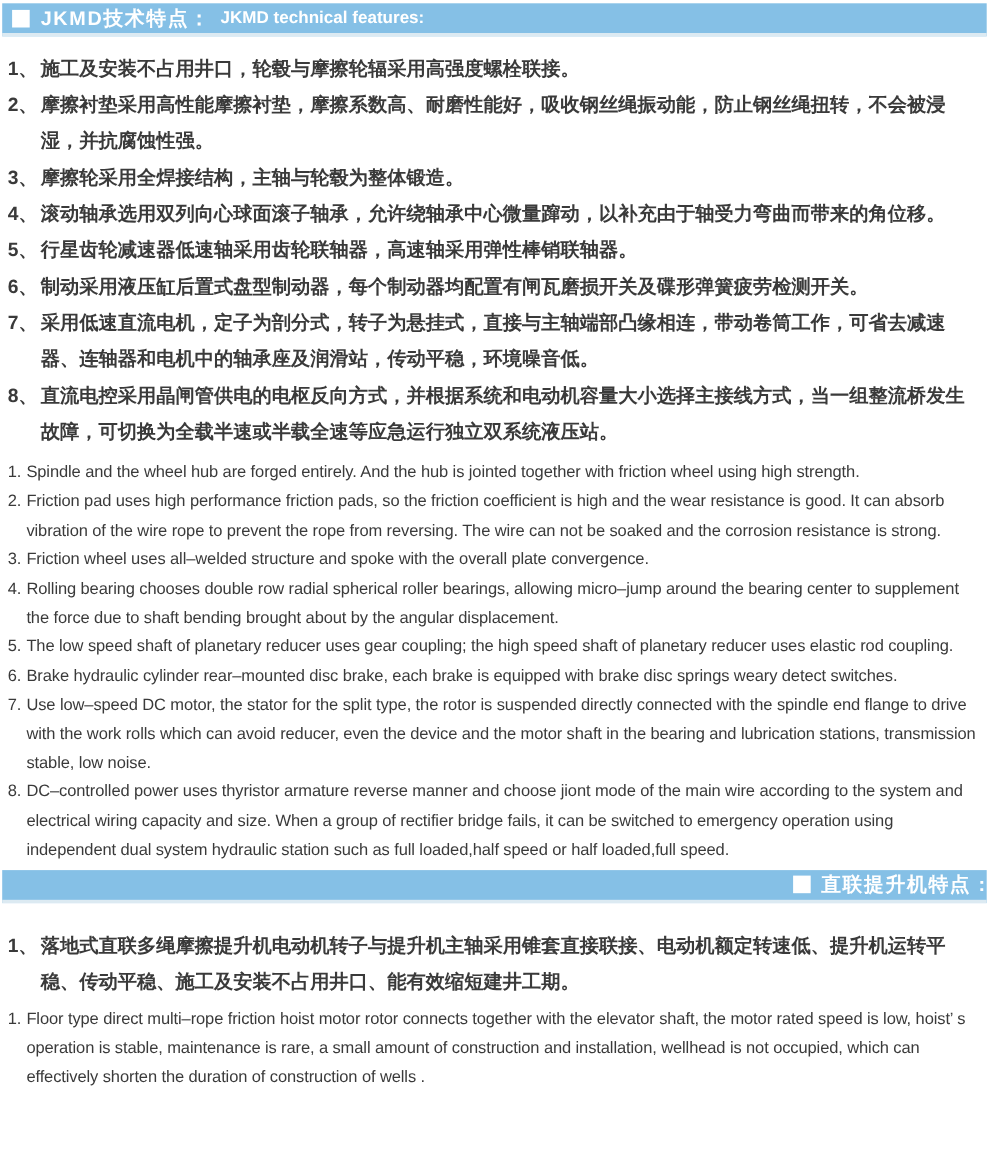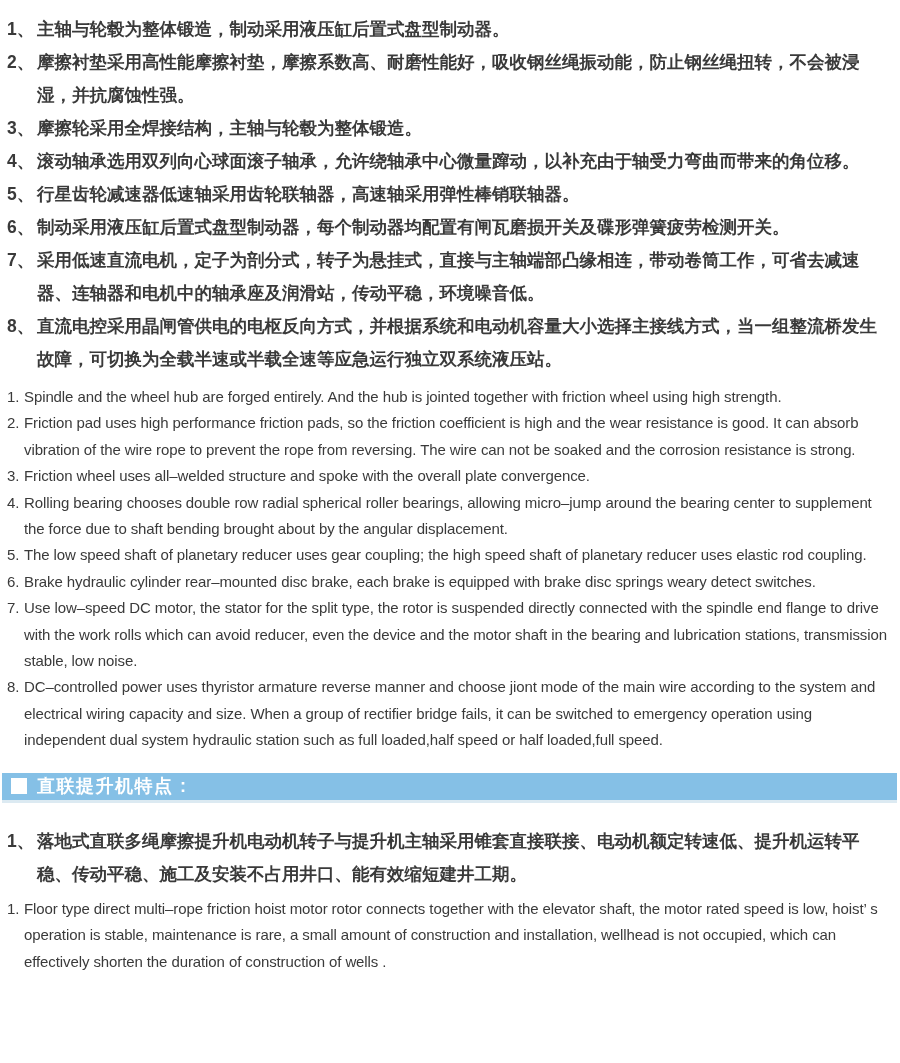--- a/index.html
+++ b/index.html
@@ -36,21 +36,21 @@
     letter-spacing: 1.5px;
     white-space: nowrap;
   }
   .bar .bar-en {
     color: #ffffff;
     font-weight: bold;
     font-size: 15.5px;
     margin-left: 9px;
     white-space: nowrap;
   }
-  .bar2 { margin-top: 19px; }
+  .bar2 { margin-top: 4px; justify-content: flex-end; }
 
   
   .list { padding: 0 8px 0 7px; }
   .item { display: flex; }
   .item .num { flex: 0 0 auto; }
   .item .txt { flex: 1 1 auto; }
 
   .zh-list { margin-top: 13px; }
   .zh-list .item {
     font-size: 17.5px;
@@ -70,25 +70,30 @@
   .en-list .item .num { width: 17px; }
 
   .zh-list-2 { margin-top: 22px; }
   .en-list-2 { margin-top: 5px; }
 </style>
 </head>
 <body>
 
 <div class="page">
 
+  <div class="bar">
+    <span class="sq"></span>
+    <span class="bar-zh">JKMD技术特点：</span>
+    <span class="bar-en">JKMD technical features:</span>
+  </div>
 
   <div class="list zh-list">
     <div class="item">
       <span class="num">1、</span>
-      <span class="txt">主轴与轮毂为整体锻造，制动采用液压缸后置式盘型制动器。</span>
+      <span class="txt">施工及安装不占用井口，轮毂与摩擦轮辐采用高强度螺栓联接。</span>
     </div>
     <div class="item">
       <span class="num">2、</span>
       <span class="txt">摩擦衬垫采用高性能摩擦衬垫，摩擦系数高、耐磨性能好，吸收钢丝绳振动能，防止钢丝绳扭转，不会被浸湿，并抗腐蚀性强。</span>
     </div>
     <div class="item">
       <span class="num">3、</span>
       <span class="txt">摩擦轮采用全焊接结构，主轴与轮毂为整体锻造。</span>
     </div>
     <div class="item">

